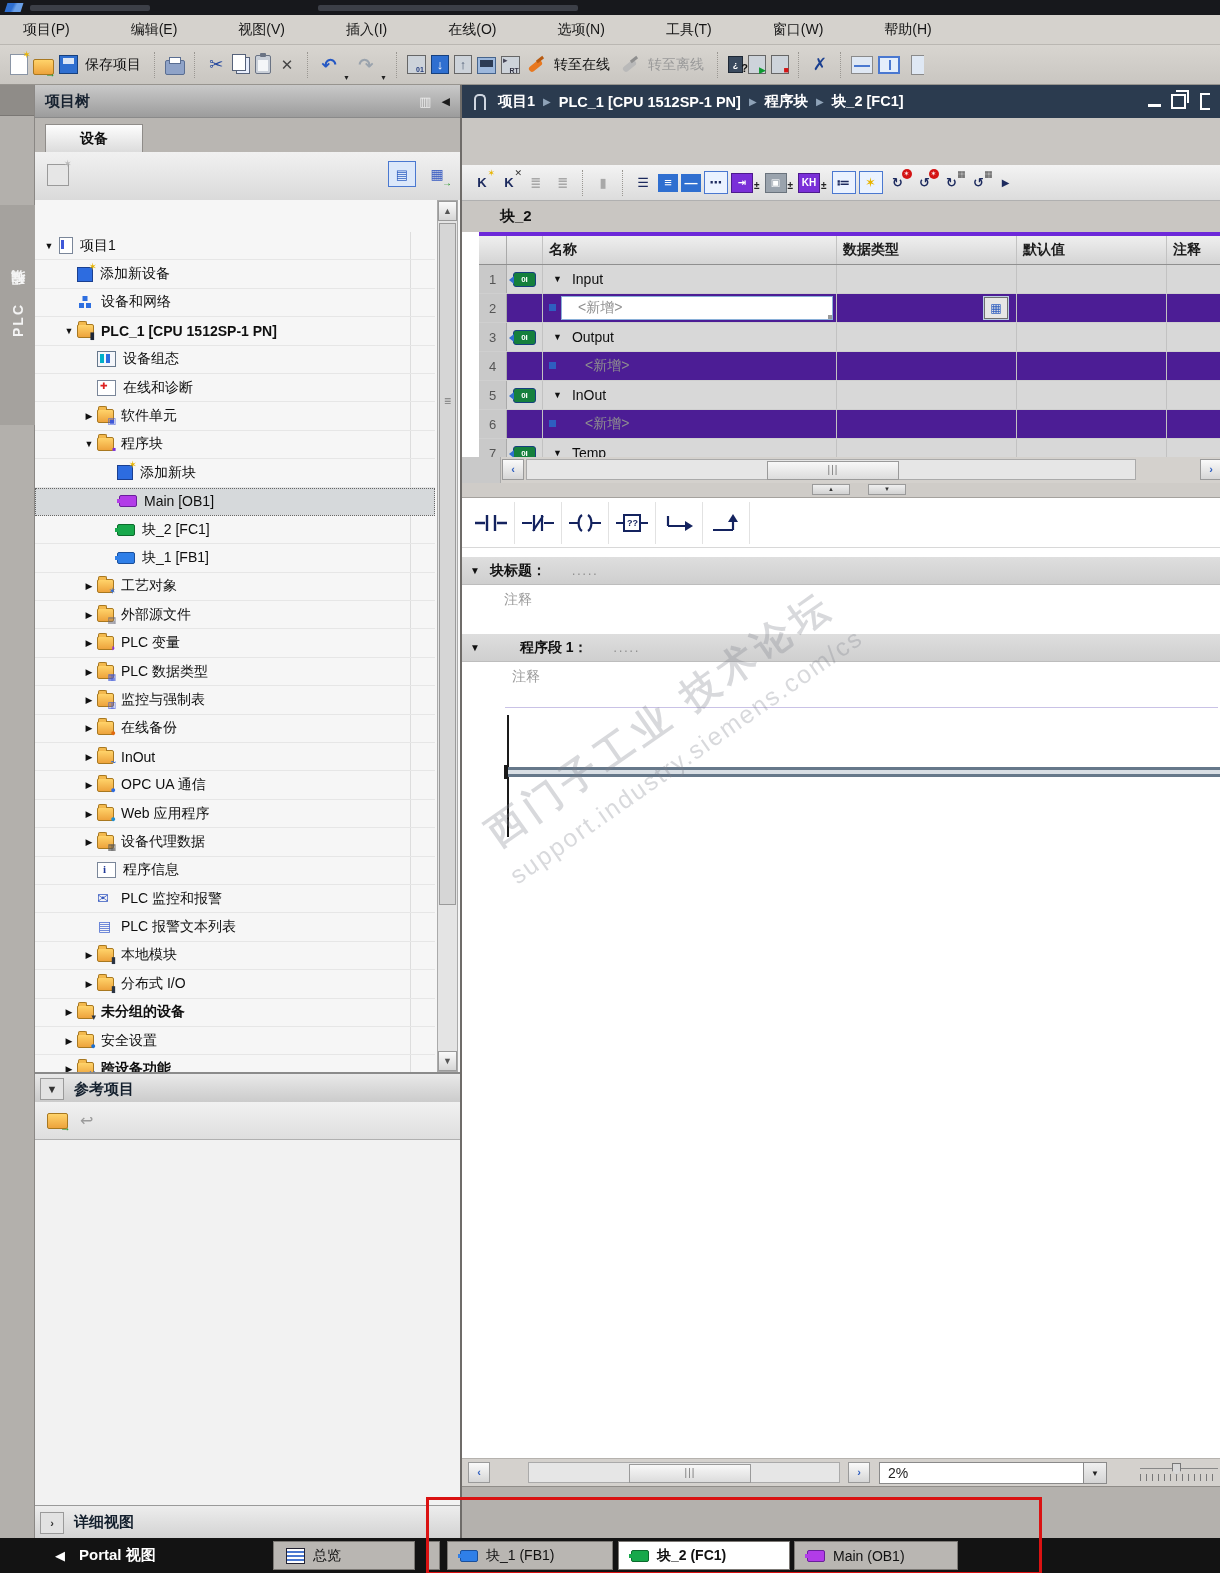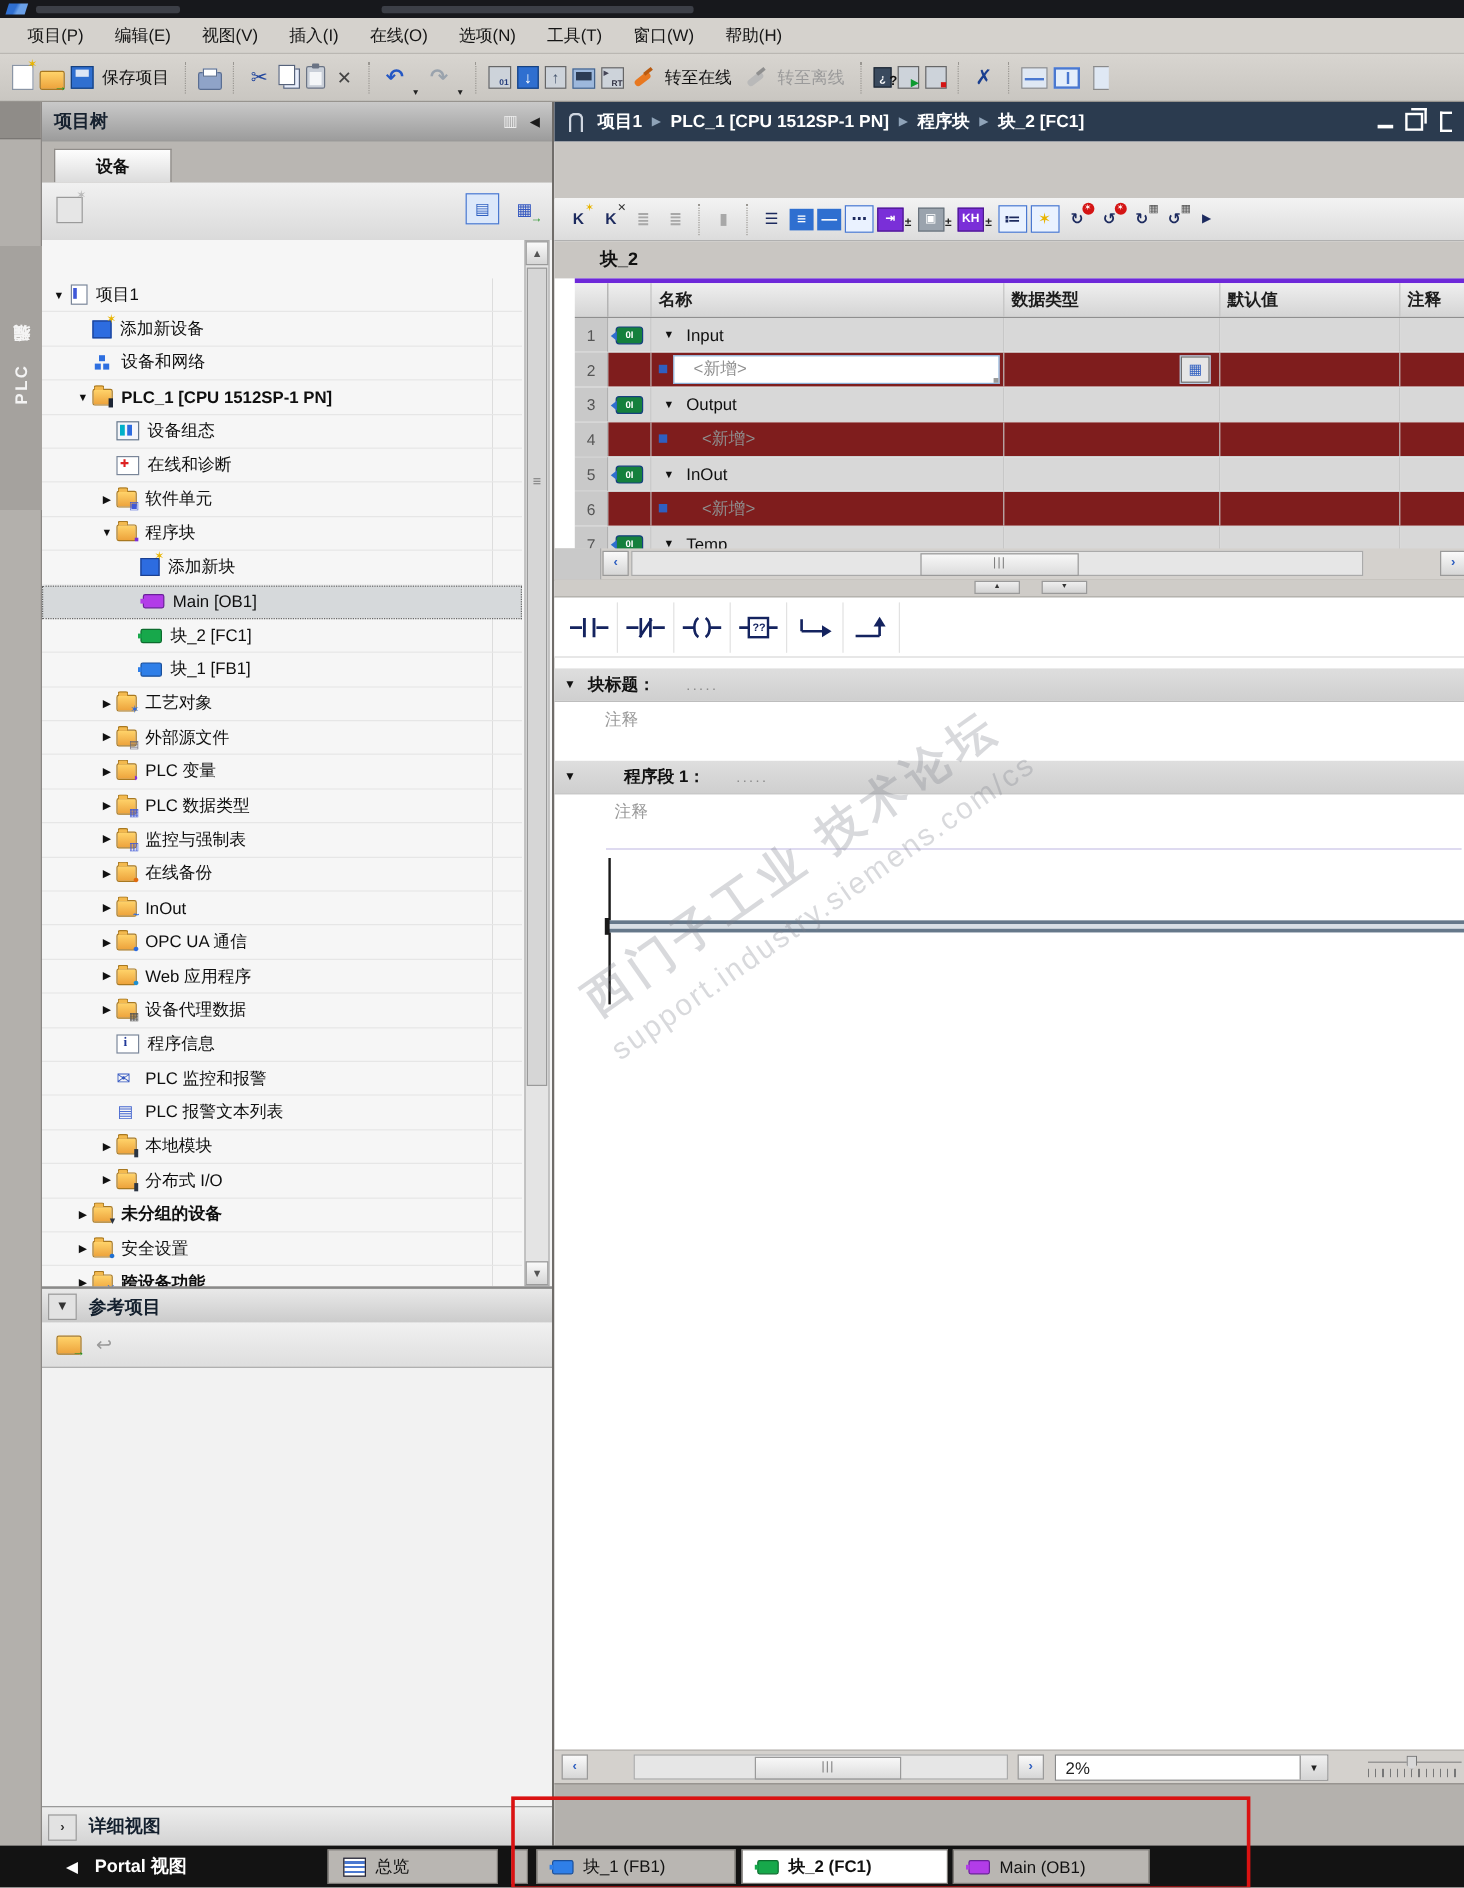--- a/index.html
+++ b/index.html
@@ -4,21 +4,21 @@
 <style>
   html,body{margin:0;padding:0;background:#888;}
   body{font-family:"Liberation Sans","DejaVu Sans",sans-serif;}
   #app{position:relative;width:1220px;height:1573px;background:#cfccc7;overflow:hidden;font-size:14px;color:#111;}
   .abs{position:absolute;}
   
   #titlebar{left:0;top:0;width:1220px;height:15px;background:#17181c;display:flex;align-items:center;gap:8px;padding-left:6px;box-sizing:border-box;}
   .tfrag{height:6px;border-radius:2px;background:#3c3f47;}
   #tia-logo{width:16px;height:9px;background:linear-gradient(100deg,#2f6fd0 40%,#6aa0e8 60%);transform:skewX(-18deg);}
   
-  #menubar{left:0;top:15px;width:1220px;height:30px;background:#d5d2cd;display:flex;align-items:center;padding-left:10px;box-sizing:border-box;border-bottom:1px solid #bab7b2;}
+  #menubar{left:0;top:15px;width:1220px;height:30px;background:#d5d2cd;display:flex;align-items:center;padding-left:10px;box-sizing:border-box;border-bottom:1px solid #bab7b2;gap:35px;}
   .mitem{padding:4px 13px;color:#151515;cursor:default;}
   
   #toolbar{left:0;top:45px;width:1220px;height:40px;background:linear-gradient(#d8d5d0,#c9c6c1);display:flex;align-items:center;gap:5px;padding-left:10px;box-sizing:border-box;border-bottom:1px solid #97948f;}
   .tbi{position:relative;width:22px;height:22px;flex:none;display:inline-flex;align-items:center;justify-content:center;font-size:15px;}
   .vsep{width:1px;height:26px;flex:none;border-left:1px dotted #9a9792;margin:0 4px;}
   .tblabel{font-size:14px;color:#111;margin:0 4px 0 2px;white-space:nowrap;}
   .gray{color:#9a9a9a !important;}
   .i-newproj{background:#fff;border:1px solid #8a95a5;width:16px;height:19px;}
   .i-newproj::after{content:"✶";position:absolute;right:-4px;top:-6px;color:#e8b400;font-size:10px;}
   .i-open{background:linear-gradient(#ffd36a,#eda33c);border:1px solid #a87820;width:19px;height:14px;border-radius:2px;margin-top:4px;}
@@ -179,21 +179,21 @@
   .c0{width:28px;flex:none;justify-content:center;padding-left:0;color:#555;background:#c9c9c9;border-right:1px solid #aaa;}
   .c1{width:36px;flex:none;}
   .c2{width:294px;flex:none;}
   .c3{width:180px;flex:none;}
   .c4{width:150px;flex:none;}
   .c5{flex:1;border-right:none;}
   .hrow .cell{color:#1c1c1c;background:transparent;}
   .hrow .c0{background:transparent;}
   .tbrow{display:flex;height:28px;border-bottom:1px solid #cfcfcf;}
   .tbrow.section .cell{background:#d8d8d8;}
-  .tbrow.new .cell{background:#7f1d1d;}
+  .tbrow.new .cell{background:#4c1d95;}
   .tbrow .c0{background:#c9c9c9 !important;font-size:13px;}
   .decl{position:relative;width:21px;height:13px;background:#15803d;border:1px solid #16407e;border-radius:3px;color:#fff;font-size:8px;font-weight:bold;text-align:center;line-height:13px;}
   .decl::before{content:"";position:absolute;left:-5px;top:3px;border-right:5px solid #2f6fd0;border-top:4px solid transparent;border-bottom:4px solid transparent;}
   .sarrow{font-size:9px;color:#111;margin:0 10px 0 4px;}
   .sname{font-size:14px;color:#0f0f0f;}
   .bullet{position:absolute;left:6px;top:10px;width:7px;height:7px;background:#2f5fc0;}
   .newtext{color:#8f8f8f;font-size:14px;margin-left:36px;}
   .editbox{position:absolute;left:18px;right:3px;top:2px;bottom:2px;background:#fff;border:1px solid #8ab0d8;display:flex;align-items:center;}
   .editbox .newtext{margin-left:16px;}
   .editbox::after{content:"";position:absolute;right:0;bottom:0;width:4px;height:4px;background:#9a9a9a;}

